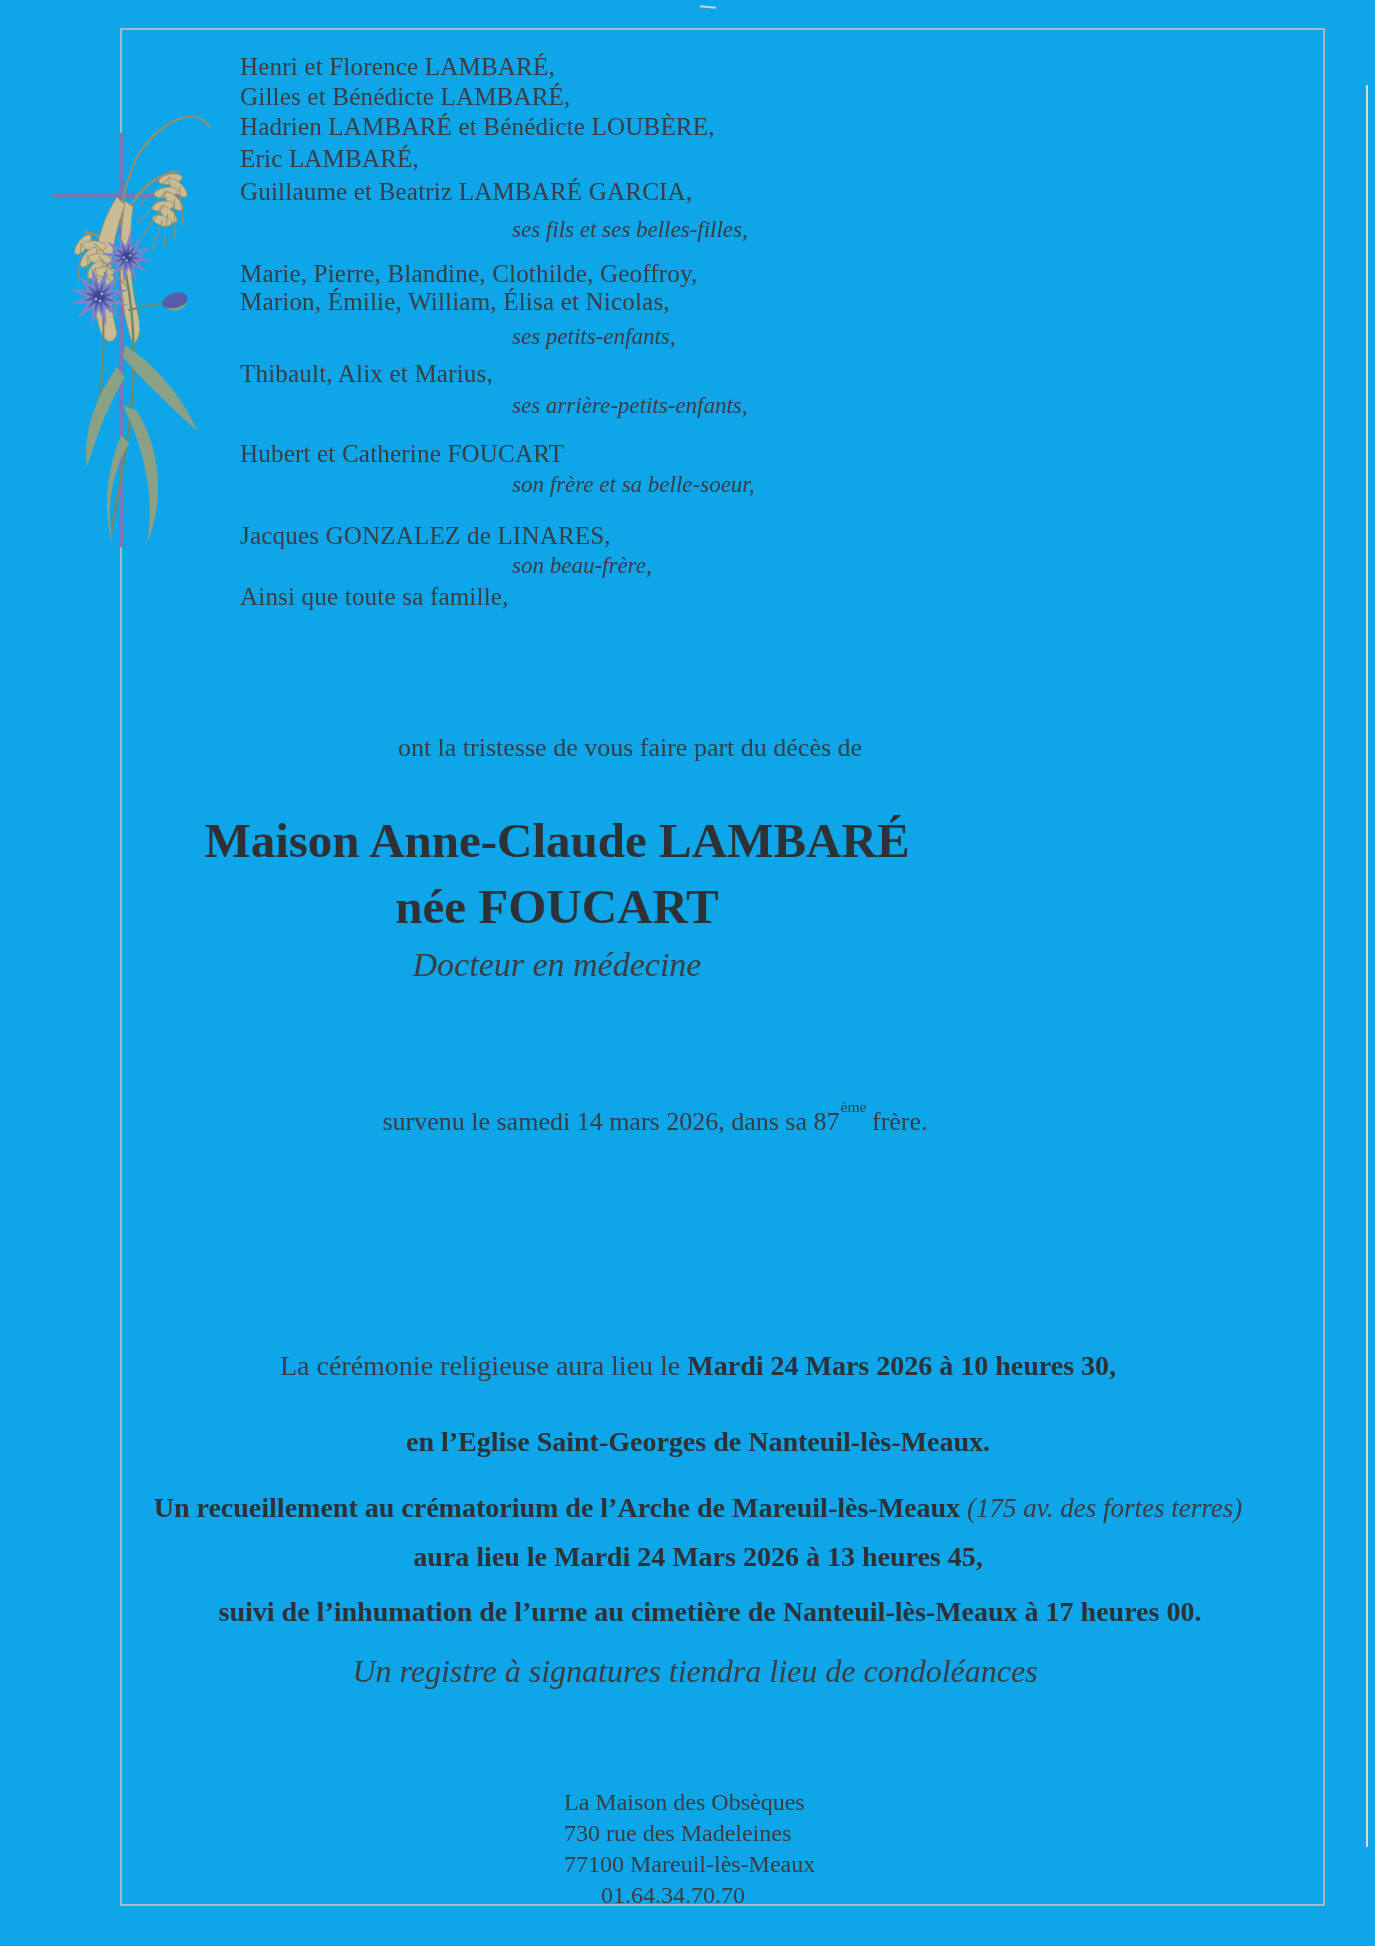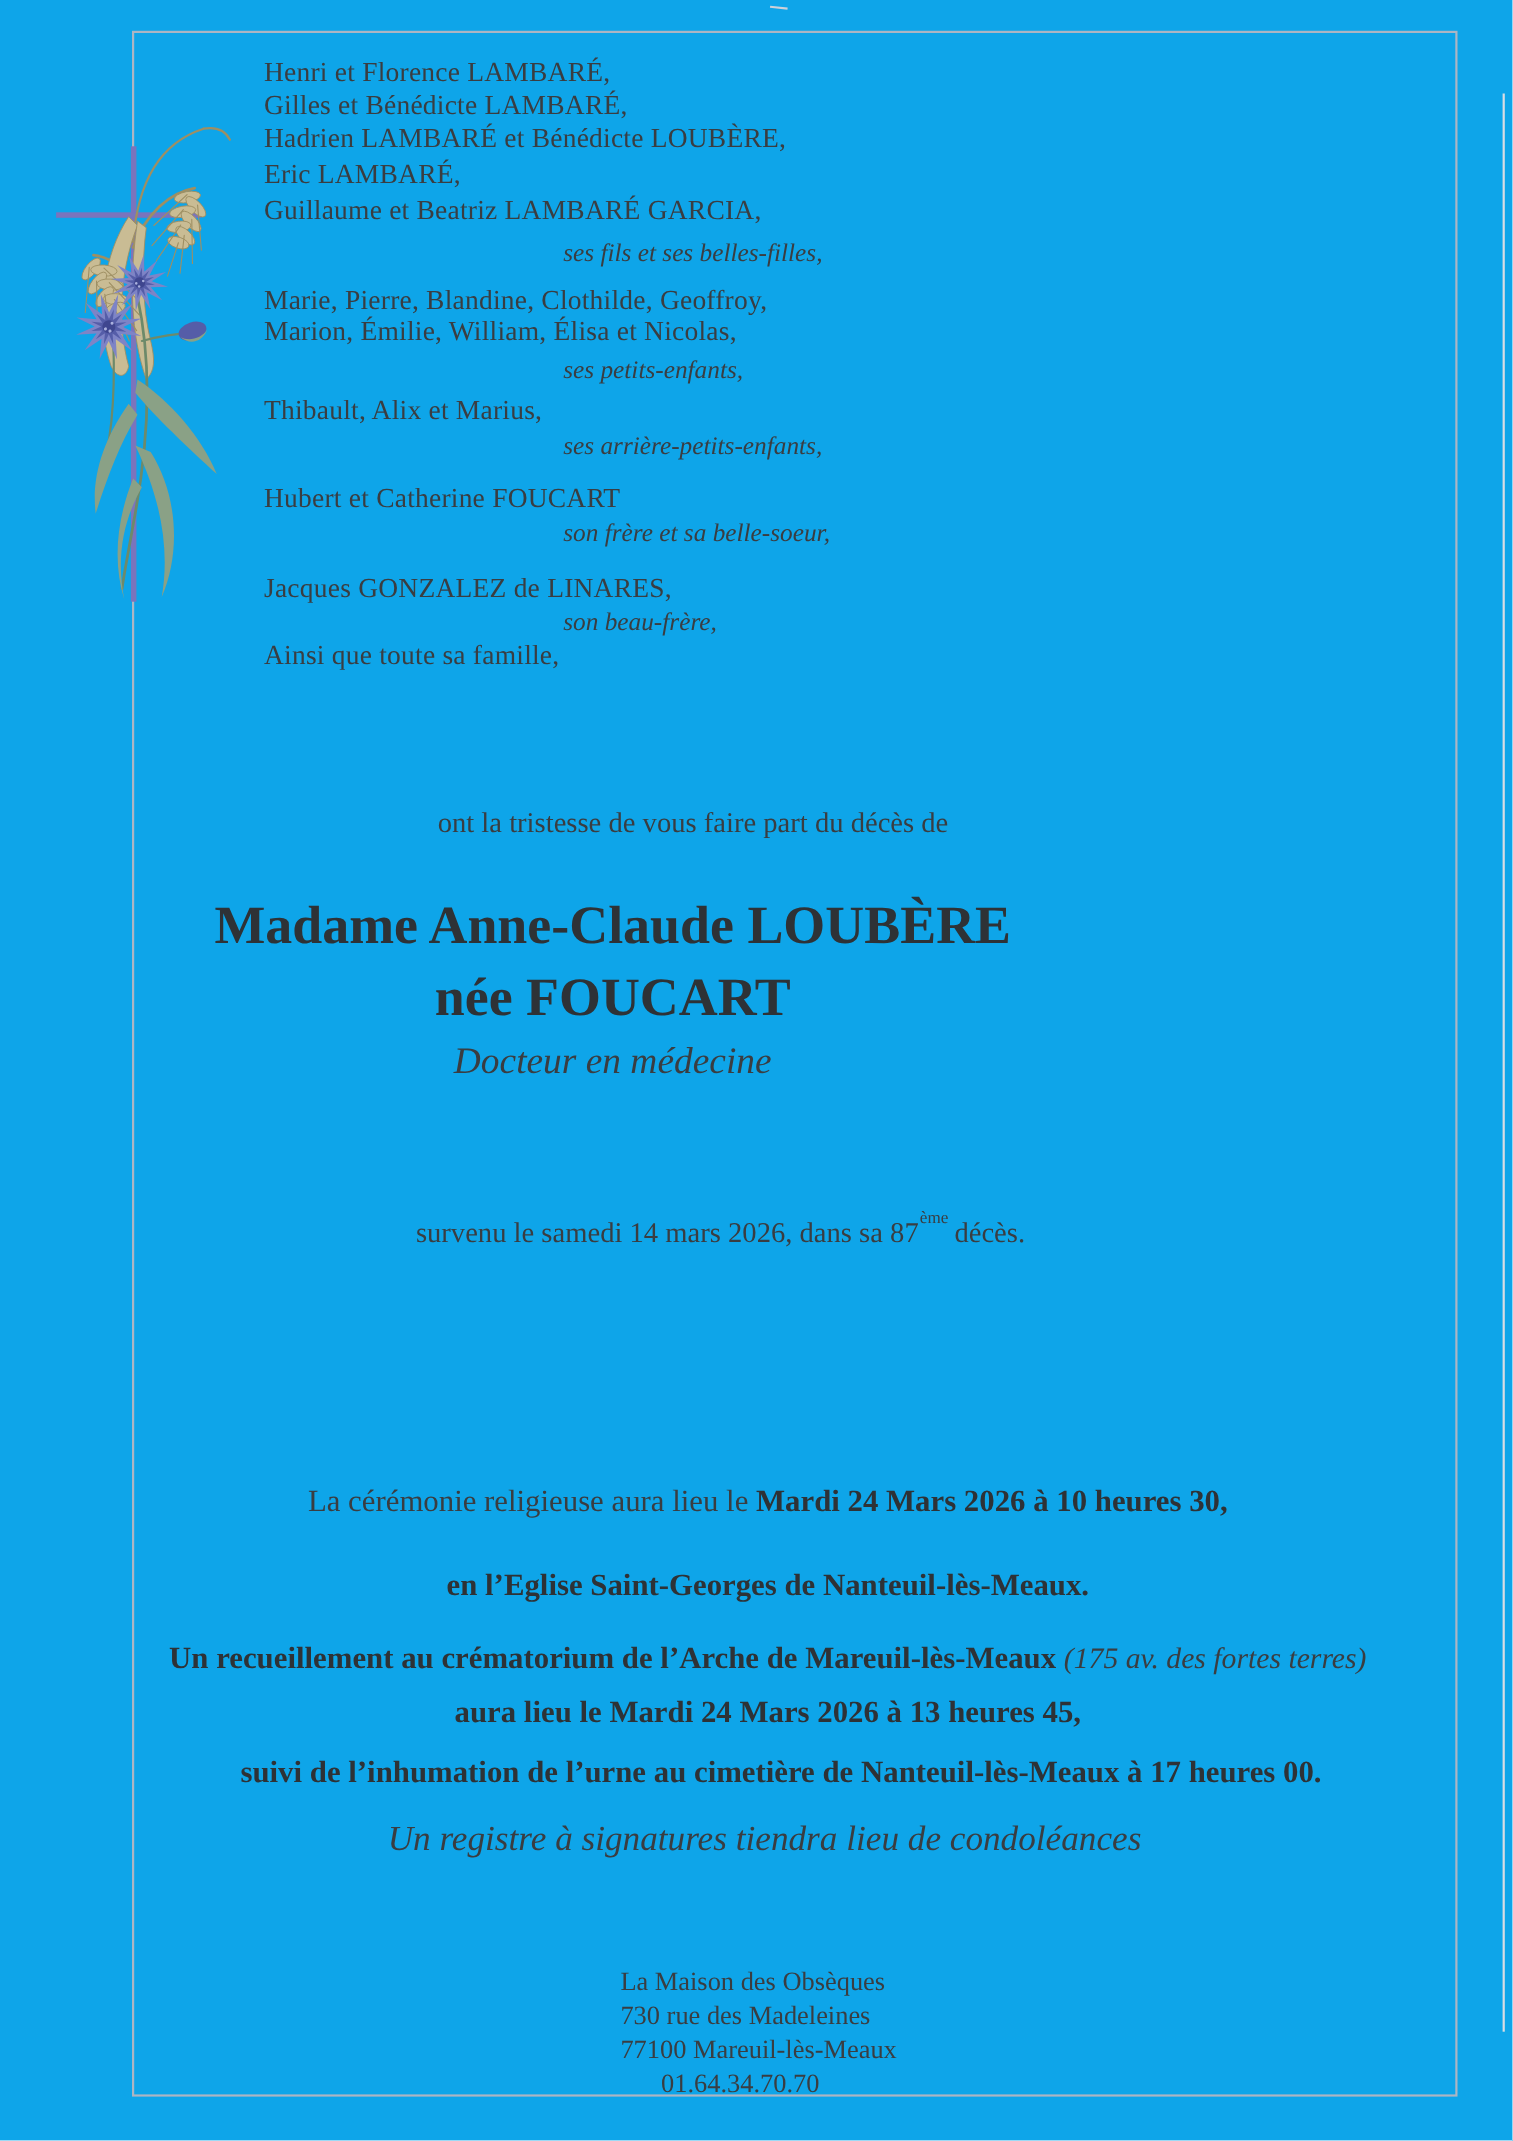--- a/index.html
+++ b/index.html
@@ -125,24 +125,24 @@
   <div class="line fam-attr" style="top:324px">ses petits-enfants,</div>
   <div class="line fam-name" style="top:360px">Thibault, Alix et Marius,</div>
   <div class="line fam-attr" style="top:393px">ses arrière-petits-enfants,</div>
   <div class="line fam-name" style="top:440px">Hubert et Catherine FOUCART</div>
   <div class="line fam-attr" style="top:472px">son frère et sa belle-soeur,</div>
   <div class="line fam-name" style="top:522px">Jacques GONZALEZ de LINARES,</div>
   <div class="line fam-attr" style="top:553px">son beau-frère,</div>
   <div class="line fam-name" style="top:583px">Ainsi que toute sa famille,</div>
 
   <div class="ctr announce">ont la tristesse de vous faire part du décès de</div>
-  <div class="ctr headline title1">Madame Anne-Claude LOUBÈRE</div>
+  <div class="ctr headline title1">Maison Anne-Claude LAMBARÉ</div>
   <div class="ctr headline title2">née FOUCART</div>
   <div class="ctr subtitle sub1">Docteur en médecine</div>
-  <div class="ctr survenu"><span>survenu le samedi 14 mars 2026, dans sa 87</span><sup>ème</sup><span> décès.</span></div>
+  <div class="ctr survenu"><span>survenu le samedi 14 mars 2026, dans sa 87</span><sup>ème</sup><span> frère.</span></div>
 
   <div class="ctr cer cerA"><span>La cérémonie religieuse aura lieu le </span><span class="b">Mardi 24 Mars 2026 à 10 heures 30,</span></div>
   <div class="ctr cer cerB"><span class="b">en l’Eglise Saint-Georges de Nanteuil-lès-Meaux.</span></div>
   <div class="ctr cer cerC"><span class="b">Un recueillement au crématorium de l’Arche de Mareuil-lès-Meaux </span><span class="it">(175 av. des fortes terres)</span></div>
   <div class="ctr cer cerD"><span class="b">aura lieu le Mardi 24 Mars 2026 à 13 heures 45,</span></div>
   <div class="ctr cer cerE"><span class="b">suivi de l’inhumation de l’urne au cimetière de Nanteuil-lès-Meaux à 17 heures 00.</span></div>
   <div class="ctr registre">Un registre à signatures tiendra lieu de condoléances</div>
 
   <div class="addr" style="top:1787px">
     <div>La Maison des Obsèques</div>

